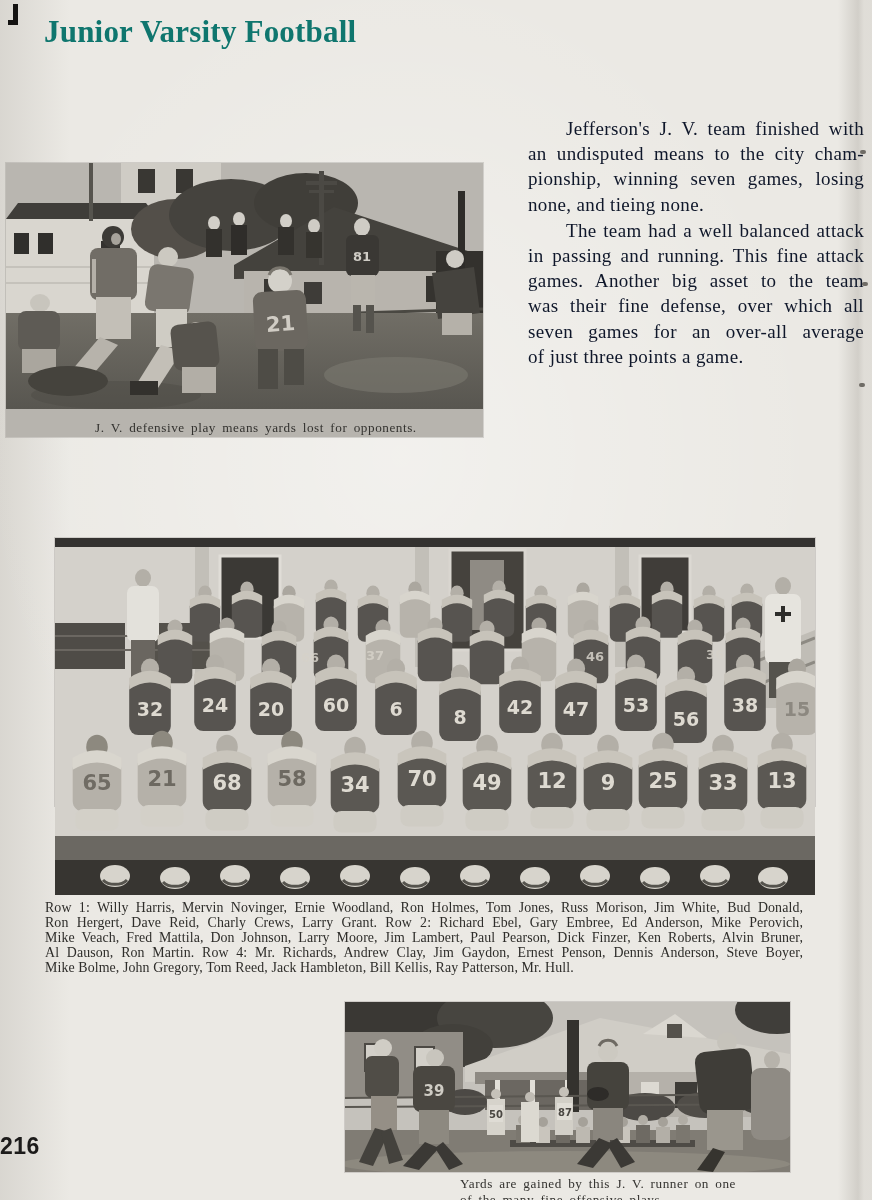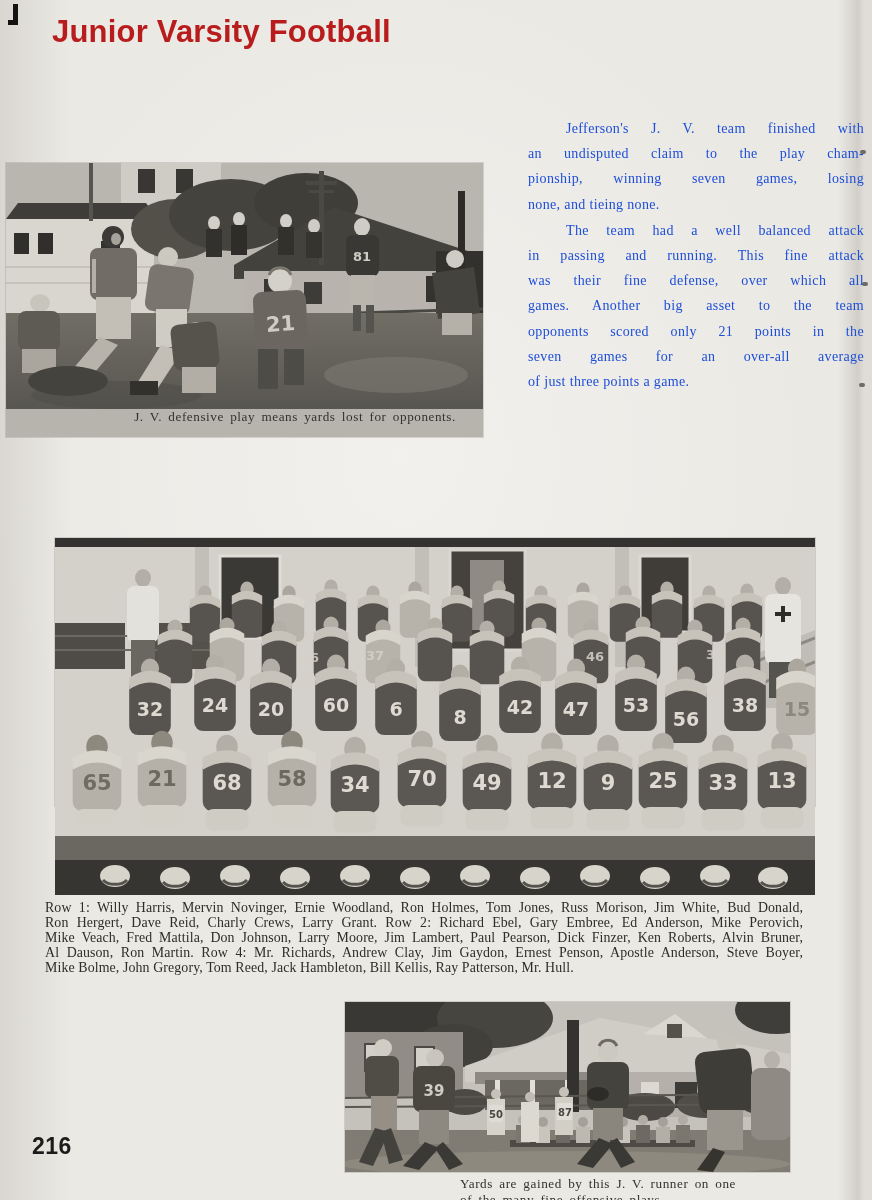--- a/index.html
+++ b/index.html
@@ -15,47 +15,47 @@
     background:linear-gradient(90deg, rgba(175,171,163,.30), rgba(175,171,163,0));}
   .shade-right{right:0;top:0;width:34px;height:1200px;
     background:linear-gradient(270deg, rgba(214,211,205,.55) 0 8px, rgba(168,164,156,.38) 14px, rgba(168,164,156,0));}
   .vignette{left:0;top:0;width:872px;height:1200px;pointer-events:none;
     background:radial-gradient(ellipse 600px 700px at 46% 38%, rgba(255,255,255,.35), rgba(255,255,255,0) 70%);}
   .corner-mark{left:13px;top:4px;width:5px;height:21px;background:#141312;}
   .corner-mark2{left:8px;top:20px;width:10px;height:5px;background:#141312;}
   .speck{width:6px;height:4px;background:#6f6c66;border-radius:2px;}
 
   .page-title{
-    left:52px;top:14px;width:500px;
-    font-family:Liberation Sans, sans-serif;
-    font-weight:bold;font-size:31px;letter-spacing:.2px;color:#b91c1c;
+    left:44px;top:14px;width:500px;
+    font-family:Liberation Serif, serif;
+    font-weight:bold;font-size:31px;letter-spacing:.2px;color:#0f766e;
   }
   .photo{background:#b7b4ae;box-shadow:0 0 0 1px rgba(120,117,110,.25);}
   .photo svg{display:block;}
 
   .caption{
     font-size:13.2px;letter-spacing:.55px;word-spacing:2.5px;color:#33322f;
   }
-  .cap-top{left:95px;top:409px;width:400px;text-align:center;}
+  .cap-top{left:95px;top:420px;width:400px;}
   .cap-bottom1{left:460px;top:1176px;width:360px;}
   .cap-bottom2{left:460px;top:1192px;width:360px;}
 
-  .article{left:528px;top:116px;width:336px;font-size:14px;color:#1d4ed8;}
+  .article{left:528px;top:116px;width:336px;font-size:19px;color:#0f172a;}
   .bline{line-height:25.2px;letter-spacing:.35px;}
   .jfull{text-align:justify;text-align-last:justify;}
   .indent{padding-left:38px;}
   .para-gap{height:1px;}
 
   .roster{left:45px;top:901px;width:758px;font-size:13.9px;color:#2e2d2a;}
   .rline{line-height:14.9px;letter-spacing:.1px;}
 
   .page-number{
     left:0px;top:1133px;
     font-family:"Liberation Sans", sans-serif;font-weight:bold;
-    font-size:23px;color:#1c1b1a;letter-spacing:.5px;padding-left:32px;
+    font-size:23px;color:#1c1b1a;letter-spacing:.5px;
   }
   text{font-family:"DejaVu Sans", sans-serif;font-weight:bold;}
 </style>
 </head>
 <body>
 
 <div class="abs shade-left"></div>
 <div class="abs shade-right"></div>
 <div class="abs vignette"></div>
 <div class="abs corner-mark"></div>
@@ -171,29 +171,28 @@
     <rect x="166" y="160" width="46" height="46" rx="8" fill="#56534d" transform="rotate(-6 189 183)"></rect>
     <rect x="176" y="204" width="34" height="26" fill="#b2aea6"></rect>
   </g>
 </svg>
 </div>
 
 <div class="abs caption cap-top">J. V.  defensive play means yards lost for opponents.</div>
 
 <div class="abs article">
   <div class="bline jfull indent">Jefferson's J. V. team finished with</div>
-  <div class="bline jfull">an undisputed claim to the play cham-</div>
+  <div class="bline jfull">an undisputed means to the city cham-</div>
   <div class="bline jfull">pionship, winning seven games, losing</div>
   <div class="bline">none, and tieing none.</div>
   <div class="para-gap"></div>
   <div class="bline jfull indent">The team had a well balanced attack</div>
   <div class="bline jfull">in passing and running. This fine attack</div>
+  <div class="bline jfull">games. Another big asset to the team</div>
   <div class="bline jfull">was their fine defense, over which all</div>
-  <div class="bline jfull">games. Another big asset to the team</div>
-  <div class="bline jfull">opponents scored only 21 points in the</div>
   <div class="bline jfull">seven games for an over-all average</div>
   <div class="bline">of just three points a game.</div>
 </div>
 
 <div class="abs photo" style="left:55px;top:538px;width:760px;height:268px;">
 <svg width="760" height="357" viewBox="0 0 760 357">
   <defs>
     <g id="pstand">
       <ellipse cx="0" cy="-24" rx="7" ry="8" fill="#b3afa7"></ellipse>
       <rect x="-16" y="-17" width="32" height="44" rx="7" fill="#575450"></rect>
@@ -359,21 +358,21 @@
     <use href="#helmet" transform="translate(660,338)"></use>
         <use href="#helmet" transform="translate(718,340)"></use>
   </g>
 </svg>
 </div>
 
 <div class="abs roster">
   <div class="rline jfull">Row 1:  Willy Harris,  Mervin Novinger,  Ernie Woodland,  Ron Holmes,  Tom Jones,  Russ Morison,  Jim White,  Bud Donald,</div>
   <div class="rline jfull">Ron Hergert,  Dave Reid,  Charly Crews,  Larry Grant.  Row 2:  Richard Ebel,  Gary Embree,  Ed Anderson,  Mike Perovich,</div>
   <div class="rline jfull">Mike Veach,  Fred Mattila,  Don Johnson,  Larry Moore,  Jim Lambert,  Paul Pearson,  Dick Finzer,  Ken Roberts,  Alvin Bruner,</div>
-  <div class="rline jfull">Al Dauson,  Ron Martin.  Row 4:  Mr. Richards,  Andrew Clay,  Jim Gaydon,  Ernest Penson,  Apostle Anderson,  Steve Boyer,</div>
+  <div class="rline jfull">Al Dauson,  Ron Martin.  Row 4:  Mr. Richards,  Andrew Clay,  Jim Gaydon,  Ernest Penson,  Dennis Anderson,  Steve Boyer,</div>
   <div class="rline">Mike Bolme,  John Gregory,  Tom Reed,  Jack Hambleton,  Bill Kellis,  Ray Patterson,  Mr. Hull.</div>
 </div>
 
 <div class="abs photo" style="left:345px;top:1002px;width:445px;height:170px;">
 <svg width="445" height="170" viewBox="0 0 445 170">
   <rect width="445" height="170" fill="#c5c2bc"></rect>
 
   <ellipse cx="60" cy="22" rx="78" ry="38" fill="#3a3834"></ellipse>
   <ellipse cx="150" cy="16" rx="58" ry="30" fill="#474540"></ellipse>
   <ellipse cx="108" cy="44" rx="40" ry="22" fill="#42403b"></ellipse>

